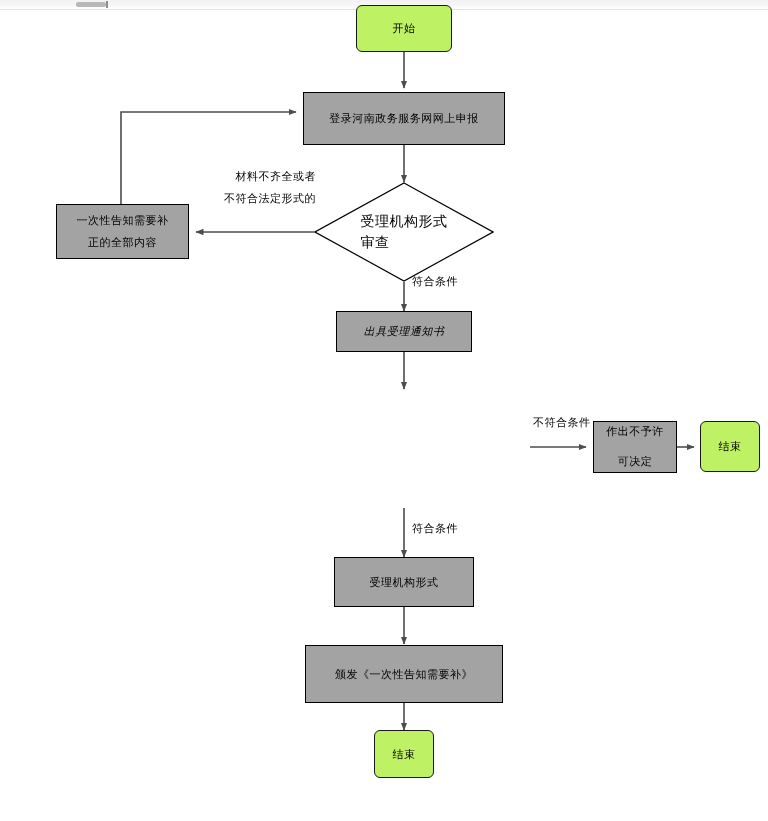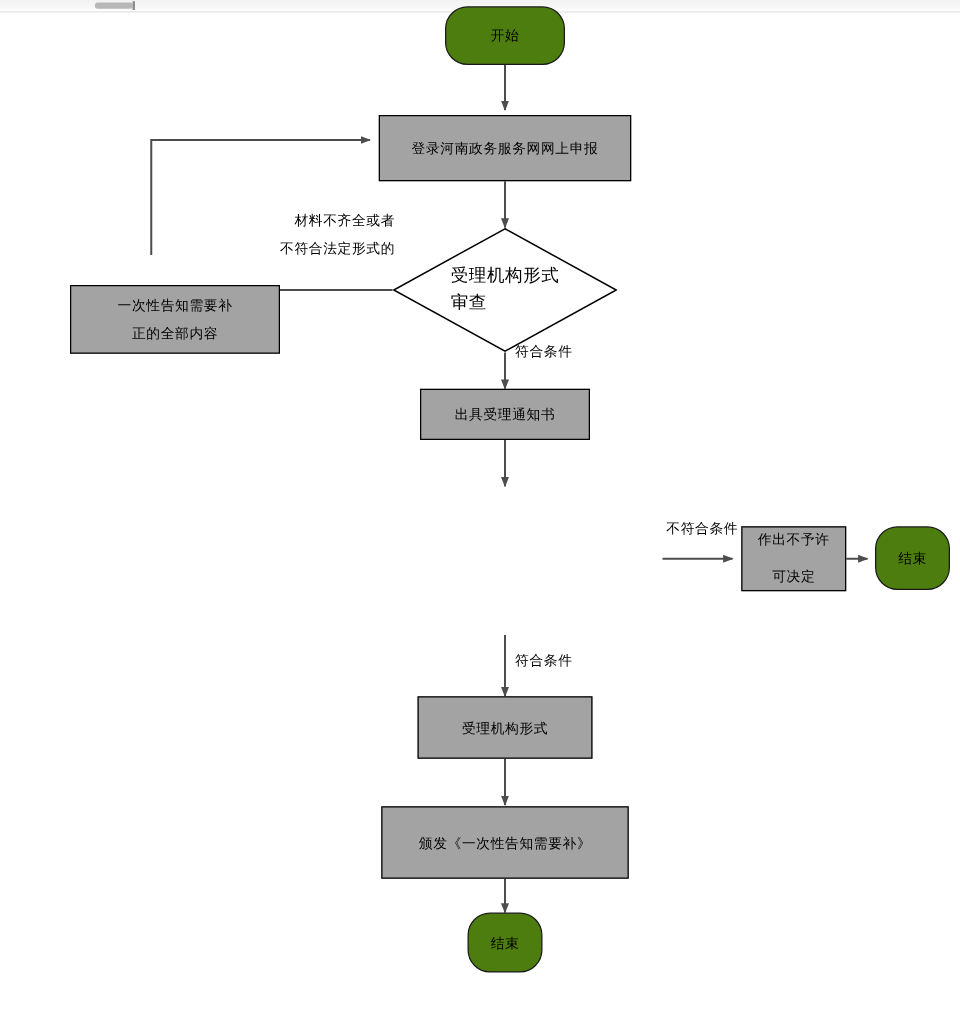--- a/index.html
+++ b/index.html
@@ -62,22 +62,22 @@
     font-size: 11px;
     line-height: 19px;
     letter-spacing: 0.5px;
   }
   .node.rect {
     border: 1px solid #000000;
     background: #a3a3a3;
   }
   .node.terminator {
     border: 1.6px solid #1a1a1a;
-    background: #4d7c0f;
-    border-radius: 18px;
+    background: #bef264;
+    border-radius: 6px;
   }
   .node .label {
     display: block;
     padding: 0 6px;
     white-space: pre-line;
   }
 
   .diamond-wrap {
     position: absolute;
   }
@@ -159,26 +159,26 @@
   </div>
 
   <div class="diamond-wrap" style="left:314px; top:182px; width:180px; height:100px;">
     <svg width="180" height="100" viewBox="0 0 180 100" xmlns="http://www.w3.org/2000/svg">
       <polygon points="90,1 179,50 90,99 1,50" fill="#ffffff" stroke="#000000" stroke-width="1.2"></polygon>
     </svg>
     <div class="dlabel">受理机构形式
 审查</div>
   </div>
 
-  <div class="node rect" style="left:56px; top:204px; width:168px; height:55px; line-height:22px;margin-top:24px;">
+  <div class="node rect" style="left:56px; top:204px; width:133px; height:55px; line-height:22px;">
     <span class="label">一次性告知需要补
 正的全部内容</span>
   </div>
 
-  <div class="node rect" style="left:336px; top:311px; width:136px; height:41px;">
+  <div class="node rect" style="left:336px; top:311px; width:136px; height:41px;font-style:italic;">
     <span class="label">出具受理通知书</span>
   </div>
 
 
   <div class="node rect" style="left:593px; top:421px; width:84px; height:52px; line-height:30px;">
     <span class="label">作出不予许
 可决定</span>
   </div>
 
   <div class="node terminator" style="left:700px; top:421px; width:60px; height:51px;">

